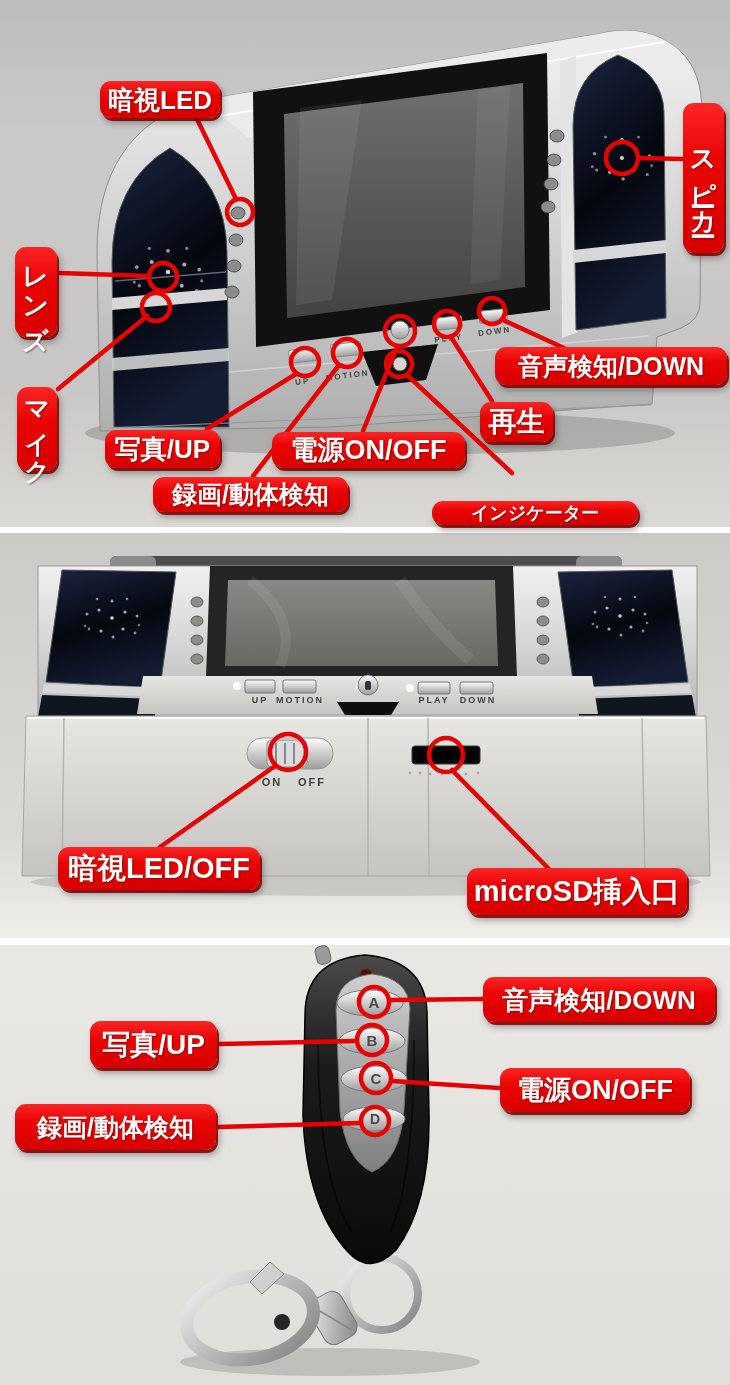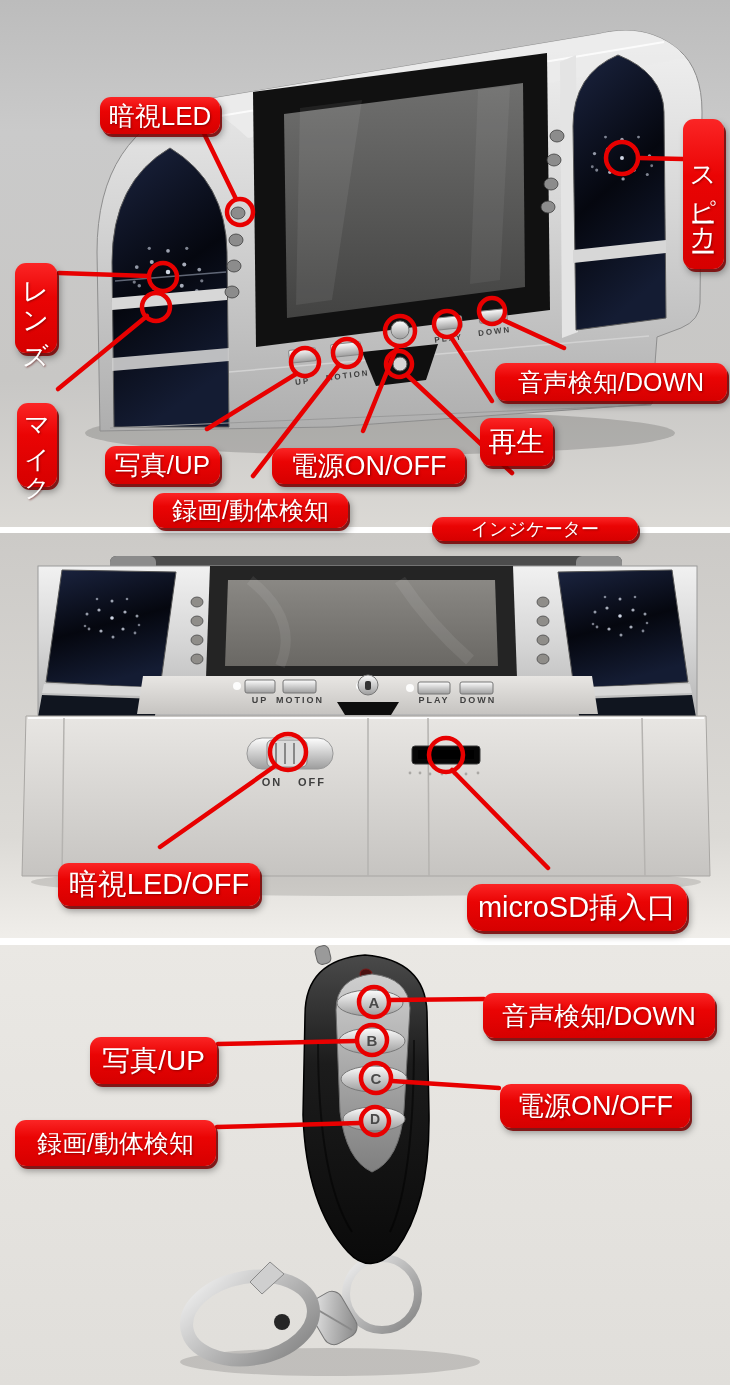--- a/index.html
+++ b/index.html
@@ -1,23 +1,23 @@
 <!DOCTYPE html>
 <html><head>
 <meta charset="utf-8">
 <style>
   html,body{margin:0;padding:0;background:#fff;}
   #page{position:relative;width:730px;height:1385px;background:#ffffff;overflow:hidden;
         font-family:"Liberation Sans",sans-serif;}
   #photo-svg{position:absolute;left:0;top:0;}
   .label{position:absolute;display:flex;align-items:center;justify-content:center;
          background:linear-gradient(180deg,#fb2525 0%,#ea0404 38%,#d60000 100%);
-         color:#fff;font-weight:normal;border-radius:11px;white-space:nowrap;line-height:1;
+         color:#fff;font-weight:bold;border-radius:11px;white-space:nowrap;line-height:1;
          box-shadow:2px 3px 0 rgba(122,0,0,.85),3px 5px 7px rgba(0,0,0,.35);
-         text-shadow:1px 1px 2px rgba(90,0,0,.55);z-index:5;margin-top:16px;}
+         text-shadow:1px 1px 2px rgba(90,0,0,.55);z-index:5;}
   .label.vert{writing-mode:vertical-rl;text-orientation:upright;}
   .eng{fill:#3f3f3f;letter-spacing:2px;font-weight:bold;font-family:"Liberation Sans",sans-serif;}
 </style>
 </head>
 <body>
 
 <div id="page">
 
 <svg id="photo-svg" width="730" height="1385" viewBox="0 0 730 1385">
   <defs>
@@ -301,24 +301,24 @@
 </svg>
 
 <div class="label" style="left:100px;top:81px;width:120px;height:37px;font-size:26px;">暗視LED</div>
 <div class="label vert" style="left:683px;top:103px;width:41px;height:150px;font-size:26px;">スピーカー</div>
 <div class="label vert" style="left:15px;top:247px;width:42px;height:90px;font-size:26px;">レンズ</div>
 <div class="label vert" style="left:17px;top:387px;width:40px;height:84px;font-size:25px;">マイク</div>
 <div class="label" style="left:105px;top:430px;width:115px;height:38px;font-size:26px;">写真/UP</div>
 <div class="label" style="left:272px;top:432px;width:193px;height:36px;font-size:27px;">電源ON/OFF</div>
 <div class="label" style="left:153px;top:477px;width:195px;height:35px;font-size:25px;">録画/動体検知</div>
 <div class="label" style="left:495px;top:347px;width:232px;height:38px;font-size:25px;">音声検知/DOWN</div>
-<div class="label" style="left:480px;top:402px;width:73px;height:48px;font-size:28px;">再生</div>
+<div class="label" style="left:480px;top:402px;width:73px;height:40px;font-size:28px;">再生</div>
 <div class="label" style="left:432px;top:501px;width:206px;height:24px;font-size:18px;">インジケーター</div>
 
 <div class="label" style="left:58px;top:847px;width:202px;height:43px;font-size:29px;">暗視LED/OFF</div>
-<div class="label" style="left:467px;top:868px;width:220px;height:47px;font-size:29px;border-radius:15px;">microSD挿入口</div>
+<div class="label" style="left:467px;top:868px;width:220px;height:47px;font-size:29px;">microSD挿入口</div>
 
 <div class="label" style="left:483px;top:977px;width:232px;height:45px;font-size:26px;">音声検知/DOWN</div>
 <div class="label" style="left:90px;top:1021px;width:127px;height:47px;font-size:28px;">写真/UP</div>
 <div class="label" style="left:500px;top:1068px;width:190px;height:44px;font-size:27px;">電源ON/OFF</div>
 <div class="label" style="left:15px;top:1104px;width:201px;height:46px;font-size:25px;">録画/動体検知</div>
 
 </div>
 
 </body></html>

